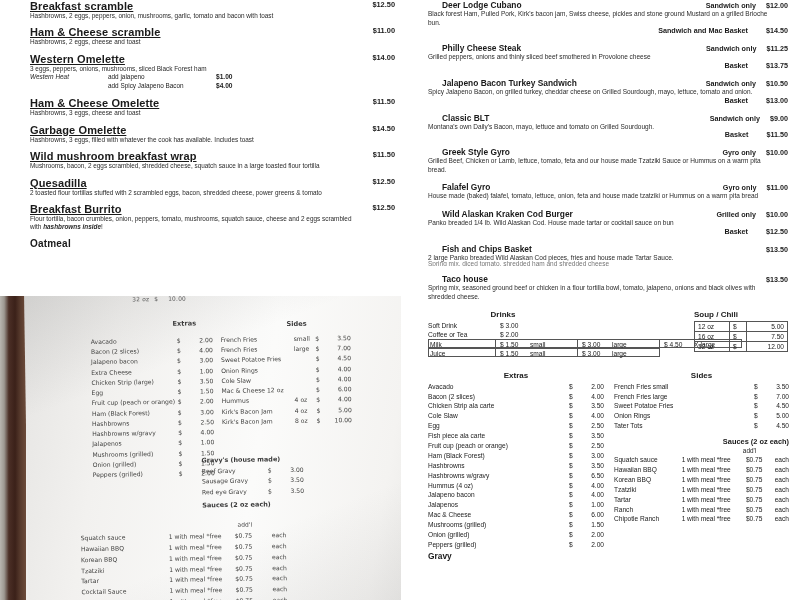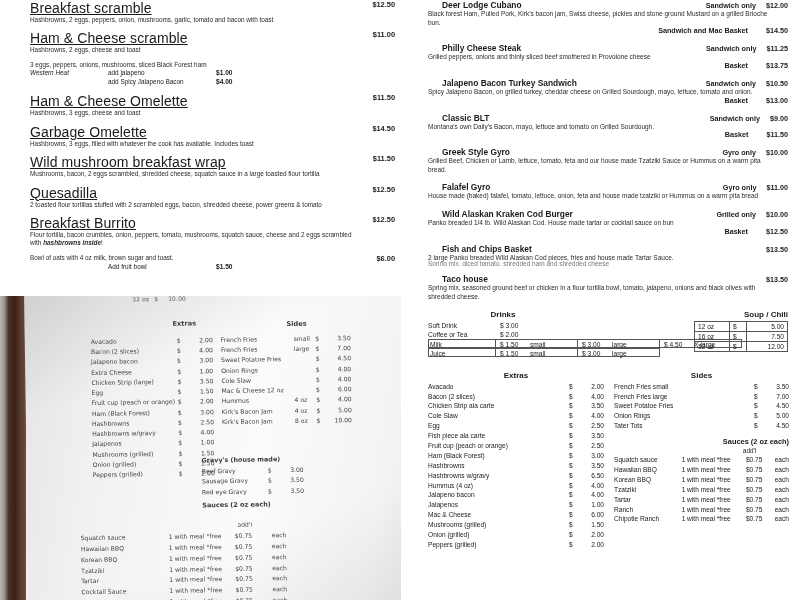--- a/index.html
+++ b/index.html
@@ -26,22 +26,22 @@
   }
   .col-right {
     position: absolute;
     left: 428px; top: 0; width: 360px;
   }
 
   
   .item { position: relative; margin-bottom: 6px; }
   .item-row { display: flex; align-items: flex-start; justify-content: space-between; }
   .item-name {
-    font-size: 14px;
-    font-weight: normal;
+    font-size: 11px;
+    font-weight: bold;
     text-decoration: underline;
     white-space: nowrap;
     letter-spacing: 0.1px;
   }
   .item-price {
     font-size: 7.4px;
     font-weight: bold;
     white-space: nowrap;
     padding-left: 8px;
   }
@@ -86,21 +86,21 @@
   }
   .sw-basket .bk-lab { }
   .sw-clip {
     font-size: 6.5px; color: #3c3c3c;
     margin-top: -2px; height: 6px; overflow: hidden;
     opacity: .72;
   }
 
   
   .tbl-title {
-    font-size: 8px; font-weight: bold; text-align: right;
+    font-size: 8px; font-weight: bold; text-align: left;
   }
 
   .drinks-wrap { position: relative; margin-top: 0; }
   .drinks-tbl { font-size: 6.6px; }
   .dk-row { display: flex; align-items: stretch; height: 9px; }
   .dk-name { width: 68px; line-height: 9px; }
   .dk-c { width: 83px; line-height: 9px; padding-left: 4px; box-sizing: border-box; }
   .dk-c.boxed { border: 1px solid #555; margin-left: -1px; }
   .dk-name.boxed { border: 1px solid #555; box-sizing: border-box; padding-left: 1px; }
   .dk-amt { display: inline-block; width: 30px; }
@@ -224,20 +224,24 @@
           <div class="item-desc">Hashbrowns, 2 eggs, peppers, onion, mushrooms, garlic, tomato and bacon with toast</div>
         </div>
         <div class="item">
           <div class="item-row">
             <div class="item-name">Ham &amp; Cheese scramble</div>
             <div class="item-price">$11.00</div>
           </div>
           <div class="item-desc">Hashbrowns, 2 eggs, cheese and toast</div>
         </div>
         <div class="item">
+          <div class="item-row">
+            <div class="item-name">Western Omelette</div>
+            <div class="item-price">$14.00</div>
+          </div>
           <div class="item-desc">3 eggs, peppers, onions, mushrooms, sliced Black Forest ham</div>
           <div class="sub-row">
             <div class="sub-label">Western Heat</div>
             <div class="sub-text">add jalapeno</div>
             <div class="sub-price">$1.00</div>
           </div>
           <div class="sub-row">
             <div class="sub-label"></div>
             <div class="sub-text">add Spicy Jalapeno Bacon</div>
             <div class="sub-price">$4.00</div>
@@ -274,31 +278,21 @@
           <div class="item-desc desc-wide">2 toasted flour tortillas stuffed with 2 scrambled eggs, bacon, shredded cheese, power greens &amp; tomato</div>
         </div>
         <div class="item">
           <div class="item-row">
             <div class="item-name">Breakfast Burrito</div>
             <div class="item-price">$12.50</div>
           </div>
           <div class="item-desc desc-wide">Flour tortilla, bacon crumbles, onion, peppers, tomato, mushrooms, squatch sauce, cheese and 2 eggs scrambled with <span class="ital">hashbrowns inside</span>!</div>
         </div>
       </div>
-    <div class="item">
-      <div class="item-row">
-        <div class="item-desc">Bowl of oats with 4 oz milk, brown sugar and toast.</div>
-        <div class="item-price">$6.00</div>
-      </div>
-      <div class="sub-row">
-        <div class="sub-label"></div>
-        <div class="sub-text">Add fruit bowl</div>
-        <div class="sub-price">$1.50</div>
-      </div>
-    </div>
+    <div class="section-head tight">Oatmeal</div>
   </div>
 
   <div class="col-right">
     <div id="right-sandwiches">
         <div class="sw">
           <div class="sw-top">
             <div class="sw-name">Deer Lodge Cubano</div>
             <div class="sw-only">
               <span>Sandwich only</span>
               <span>$12.00</span>
@@ -620,20 +614,21 @@
             <div class="sauce-row">
               <div class="sauce-nm">Chipotle Ranch</div>
               <div class="sauce-free">1 with meal *free</div>
               <div class="sauce-pr">$0.75</div>
               <div class="sauce-each">each</div>
             </div>
           </div>
       </div>
     </div>
 
+    <div class="gravy-head">Gravy</div>
   </div>
 
   <div class="photo">
     <div class="photo-wood"></div>
     <div class="photo-paper">
 
       <div class="ph-soupline">
         <span class="c1">32 oz</span><span class="c2">$</span><span>10.00</span>
       </div>
 

